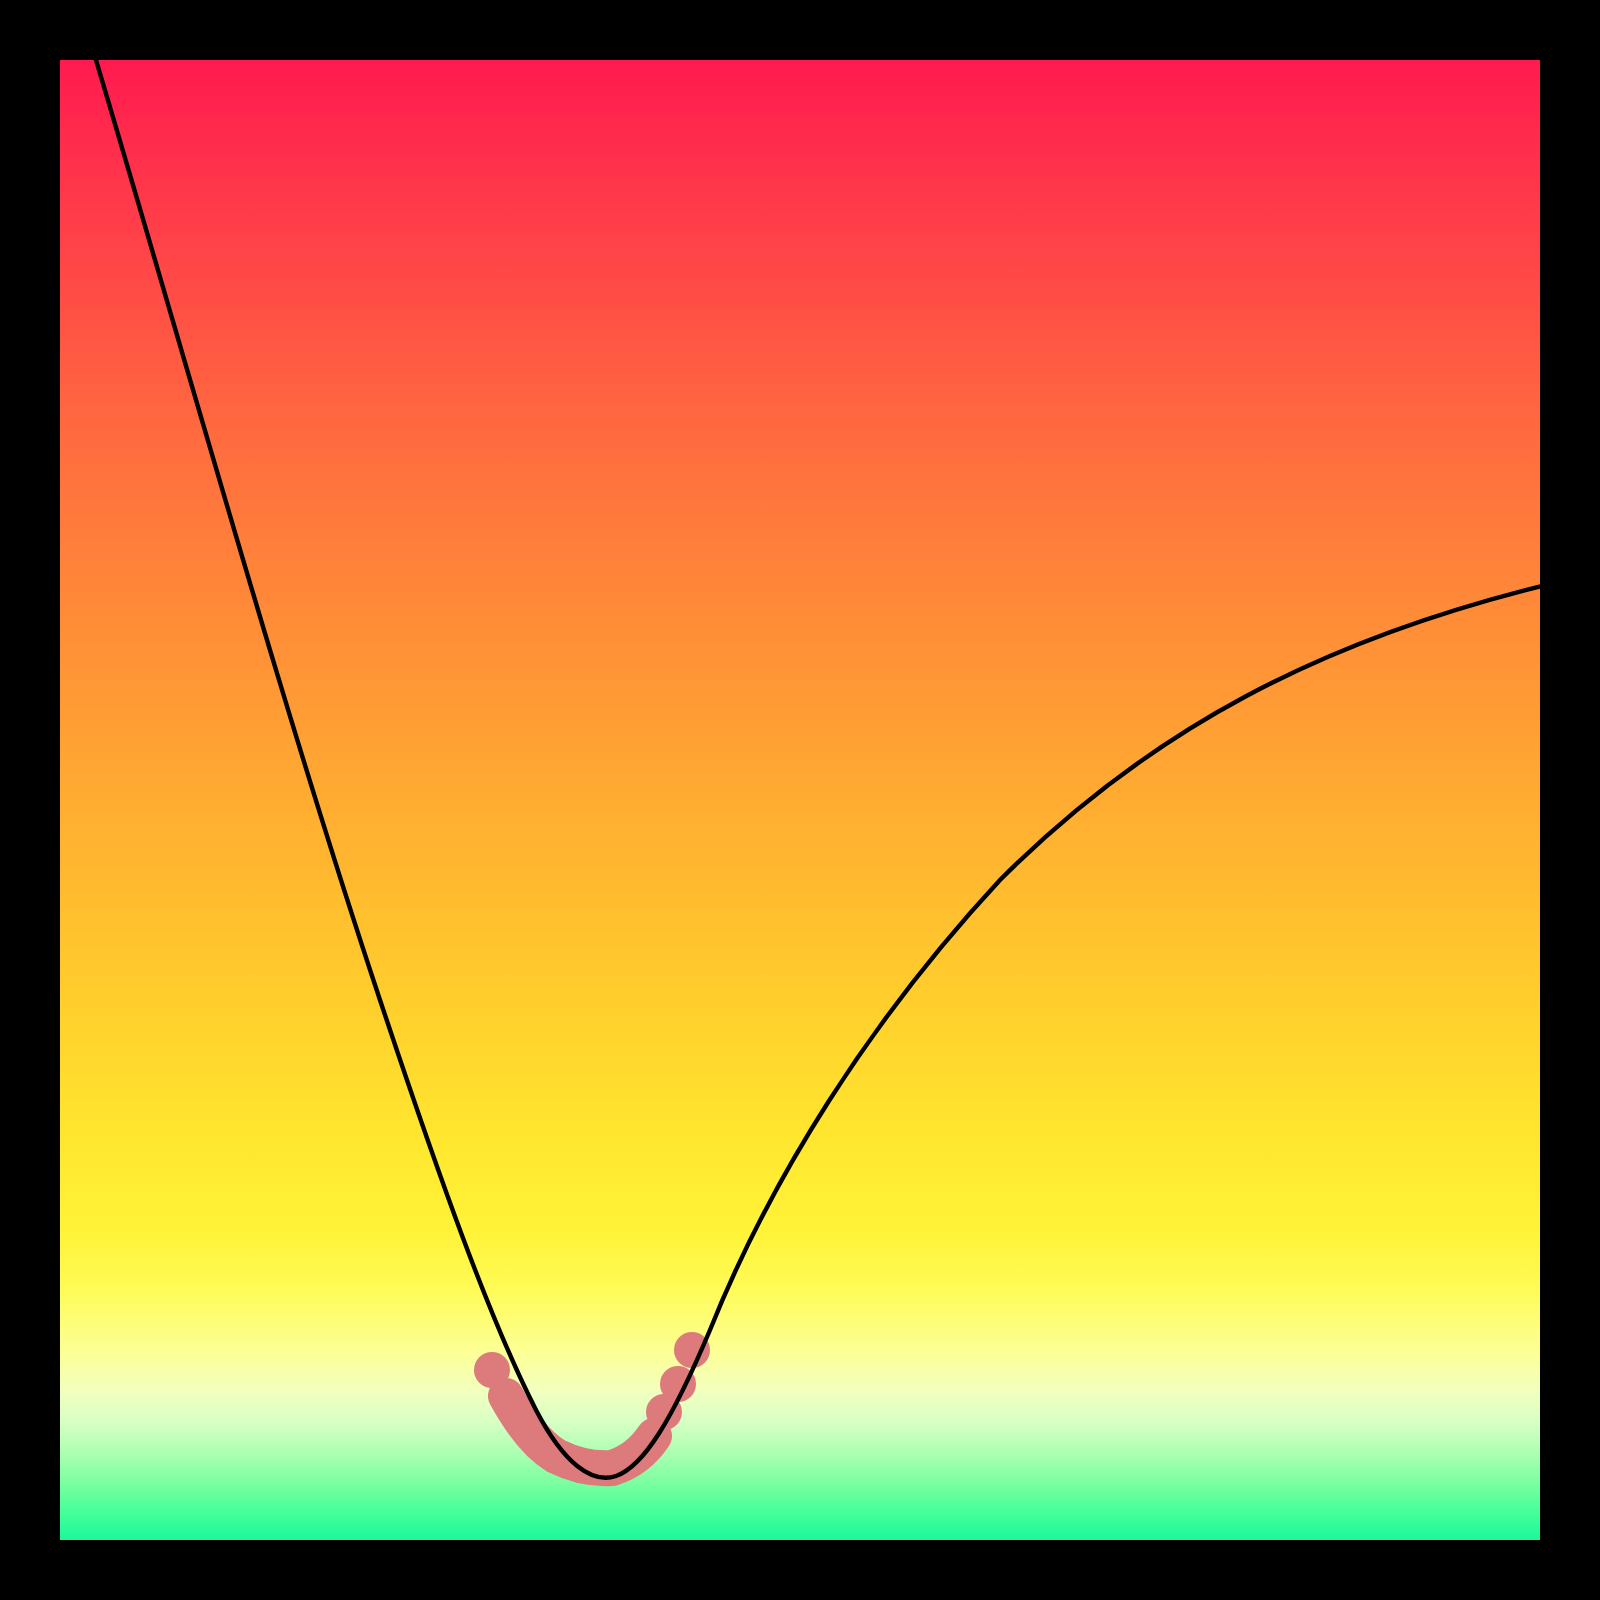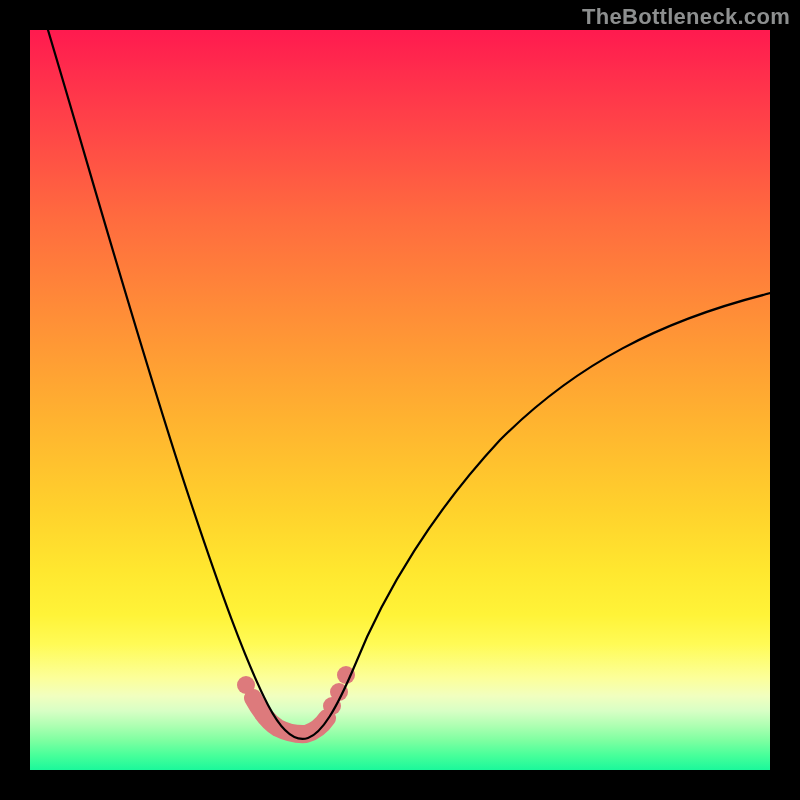--- a/index.html
+++ b/index.html
@@ -81,21 +81,20 @@
   }
   .curve circle.dot {
     fill: #dd7a7c;
   }
 </style>
 </head>
 <body>
 
 <div class="frame">
 
-  <div class="watermark">TheBottleneck.com</div>
 
   <div class="plot">
     <div class="gradient"></div>
 
     <svg class="curve" viewBox="0 0 740 740">
 
       <path class="pink" d="M 223 668
                Q 235 690 248 698
                Q 262 705 276 704
                Q 289 700 297 688"></path>

